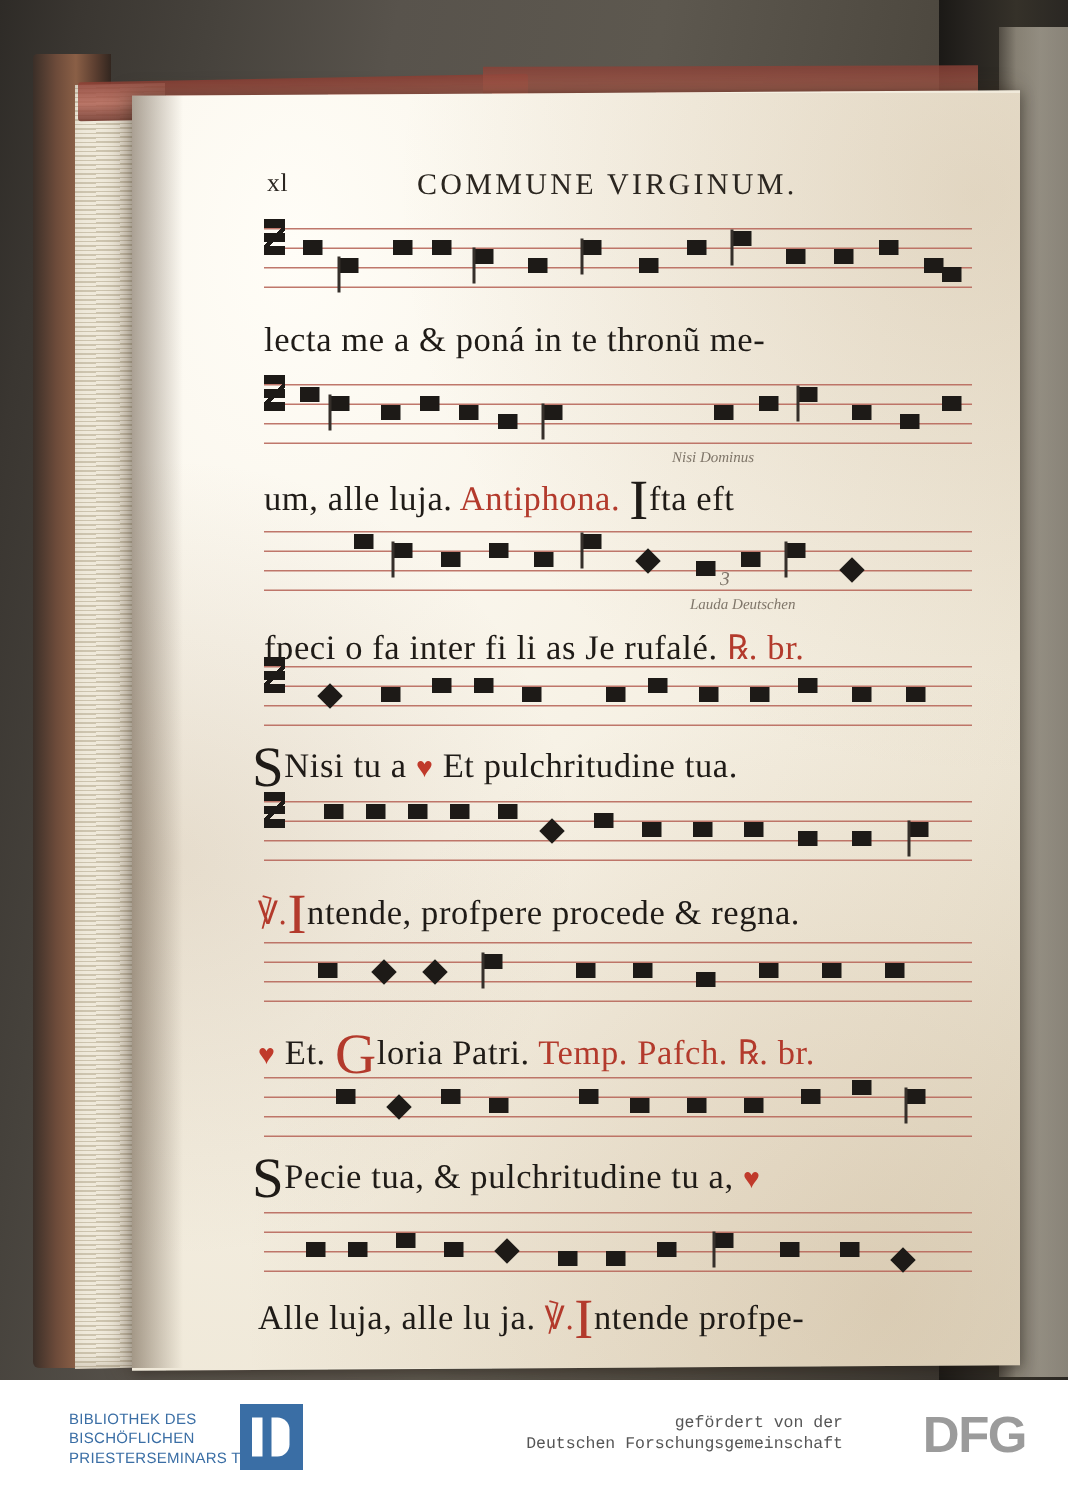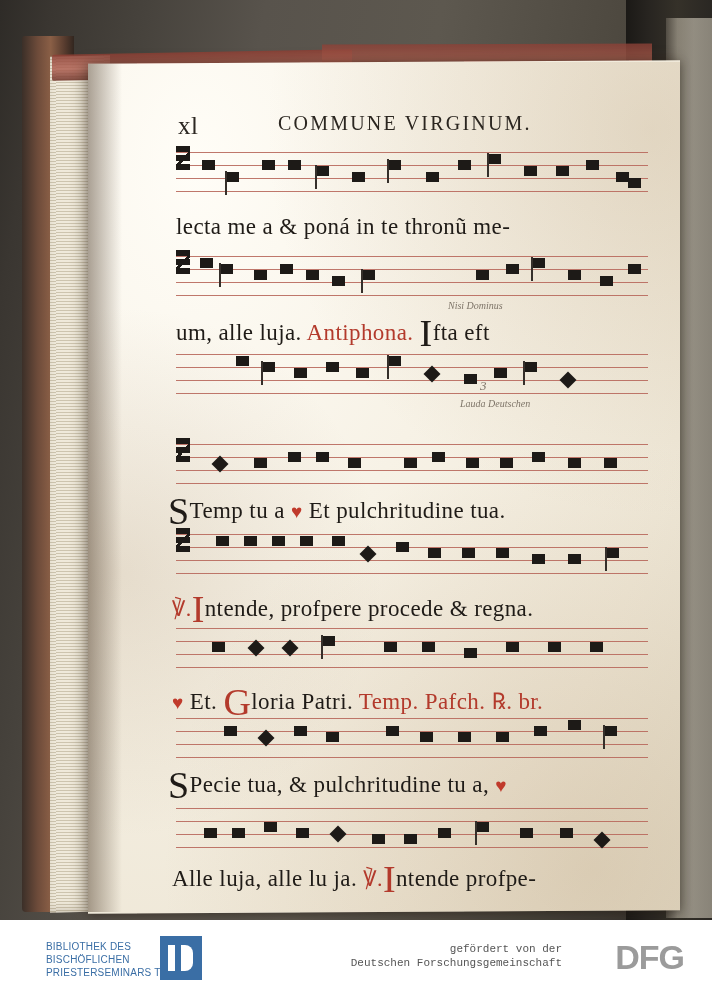--- a/index.html
+++ b/index.html
@@ -48,21 +48,21 @@
     background:
       radial-gradient(circle at 85% 95%, rgba(180,150,110,.30) 0%, rgba(180,150,110,0) 45%),
       radial-gradient(circle at 95% 8%, rgba(170,140,100,.22) 0%, rgba(170,140,100,0) 40%),
       radial-gradient(circle at 5% 60%, rgba(150,120,85,.18) 0%, rgba(150,120,85,0) 35%);
     pointer-events:none;}
   .gutter-shadow{position:absolute;left:0;top:0;width:34px;height:100%;
     background:linear-gradient(90deg,rgba(70,52,34,.45),rgba(70,52,34,0));}
 
   
   .hdr{position:absolute;left:0;top:50px;width:100%;height:24px;}
-  .folio-num{position:absolute;left:90px;top:0;font-size:25px;color:#2c2722;letter-spacing:.5px;}
+  .folio-num{position:absolute;left:90px;top:0;font-size:17px;color:#2c2722;letter-spacing:.5px;}
   .hdr-title{position:absolute;left:190px;top:0;font-size:20px;color:#2b2620;letter-spacing:2.2px;}
 
   
   .system{position:absolute;left:88px;width:472px;}
   .staff{position:relative;height:58px;}
   .staff .line{position:absolute;left:0;width:100%;height:1px;background:#b8685c;opacity:.9;}
   .staff .line:nth-child(1){top:4px}
   .staff .line:nth-child(2){top:17px}
   .staff .line:nth-child(3){top:30px}
   .staff .line:nth-child(4){top:43px}
@@ -188,20 +188,23 @@
             <div class="note st" style="left:212px;top:6px"></div>
             <div class="note d" style="left:250px;top:18px"></div>
             <div class="note" style="left:288px;top:24px"></div>
             <div class="note" style="left:318px;top:18px"></div>
             <div class="note st" style="left:348px;top:12px"></div>
             <div class="note d" style="left:386px;top:24px"></div>
           </div>
         </div>
         <div class="ann" style="left:392px;top:316px;font-size:13px">3</div>
         <div class="ann" style="left:372px;top:336px">Lauda Deutschen</div>
+        <div class="lyric" style="top:352px">
+          <span>fpeci o fa inter fi li as Je rufalé. </span><span class="rub">℞. br.</span>
+        </div>
 
         <div class="system" style="top:378px">
           <div class="staff">
             <div class="line"></div>
               <div class="line"></div>
               <div class="line"></div>
               <div class="line"></div>
             <div class="clef" style="left:0;top:-2px"></div>
             <div class="note d" style="left:38px;top:18px"></div>
             <div class="note" style="left:78px;top:18px"></div>
@@ -211,21 +214,21 @@
             <div class="note" style="left:228px;top:18px"></div>
             <div class="note" style="left:256px;top:12px"></div>
             <div class="note" style="left:290px;top:18px"></div>
             <div class="note" style="left:324px;top:18px"></div>
             <div class="note" style="left:356px;top:12px"></div>
             <div class="note" style="left:392px;top:18px"></div>
             <div class="note" style="left:428px;top:18px"></div>
           </div>
         </div>
         <div class="lyric" style="top:436px;left:80px">
-          <span class="drop">S</span><span>Temp tu a   </span><span class="heart">♥</span><span> Et pulchritudine tua.</span>
+          <span class="drop">S</span><span>Nisi tu a   </span><span class="heart">♥</span><span> Et pulchritudine tua.</span>
         </div>
 
         <div class="system" style="top:468px">
           <div class="staff">
             <div class="line"></div>
               <div class="line"></div>
               <div class="line"></div>
               <div class="line"></div>
             <div class="clef" style="left:0;top:-2px"></div>
             <div class="note" style="left:40px;top:6px"></div>

